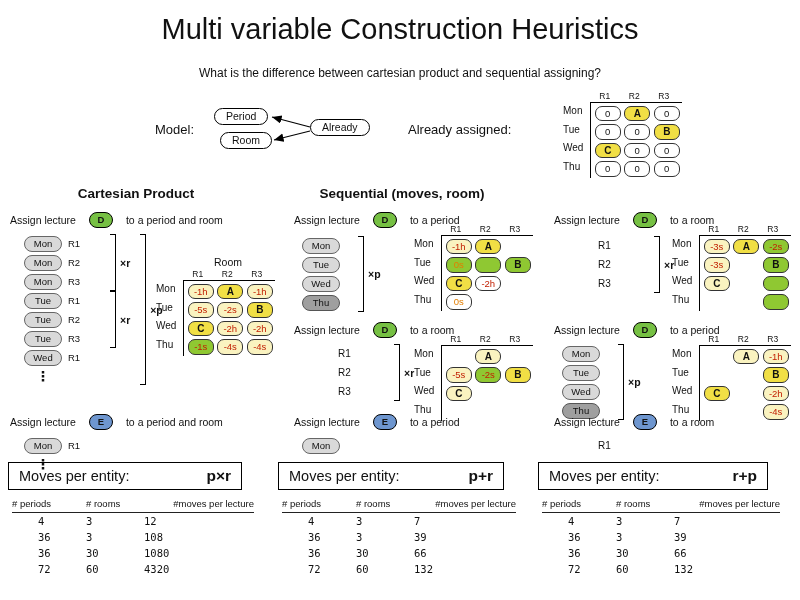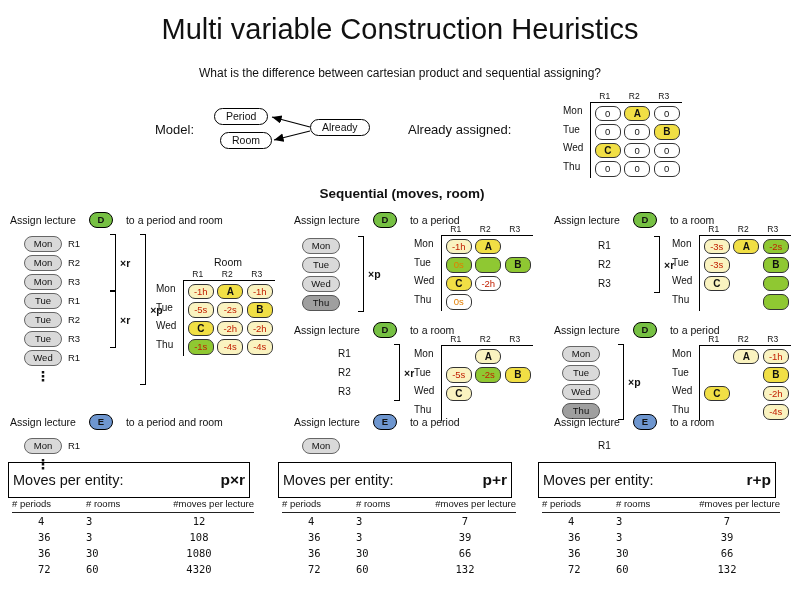--- a/index.html
+++ b/index.html
@@ -46,32 +46,32 @@
   .cells{border-left:1.2px solid #000;border-top:1.2px solid #000;padding:1px 0 0 2px}
   .crow{display:flex;height:18.5px;align-items:center}
   .cell{width:26px;height:15.5px;line-height:14px;text-align:center;font-size:9.5px;border:1px solid #333;border-radius:7px;margin:0 1.75px;background:#fff;overflow:hidden}
   .cell.hidden{visibility:hidden}
   .cell.bold{font-weight:bold;font-size:10px}
   .bg-yellow{background:#f1df45}
   .bg-pale{background:#faf3c0}
   .bg-green{background:#8fc832}
   .fg-red{color:#c11e00}
   .fg-orange{color:#e27d00}
-  .moves{position:absolute;top:276px;left:0;right:14px;height:36px;border:1.4px solid #000;display:flex;align-items:center;padding:0 4px;background:#fff}
+  .moves{position:absolute;top:276px;left:0;right:22px;height:28px;border:1.4px solid #000;display:flex;align-items:center;padding:0 10px;background:#fff}
   .mlabel{font-size:14.5px}
   .mformula{margin-left:auto;font-weight:bold;font-size:15.5px}
   .stats{position:absolute;top:312px;left:4px;right:10px}
   .stats-head{display:flex;align-items:baseline;font-size:9.5px;padding-bottom:3px;border-bottom:1px solid #222}
   .sh-periods{width:74px}
   .sh-rooms{width:58px}
   .sh-moves{flex:1;text-align:right}
   .stats-row{display:flex;font-family:"DejaVu Sans Mono","Liberation Mono",monospace;font-size:10.5px;line-height:16px}
   .sc-periods{width:74px;padding-left:26px}
   .sc-rooms{width:58px}
-  .sc-moves{flex:1;text-align:center}
+  .sc-moves{flex:1;text-align:left}
   
   #col0 .s0 .assign{left:2px;top:26px}
   #col0 .s0 .optwrap{left:16px;top:48px}
   #col0 .s0 .grid{left:148px;top:70px}
   #col0 .s1 .assign{left:2px;top:228px}
   #col0 .s1 .optwrap{left:16px;top:250px}
   #col1 .s0 .assign{left:16px;top:26px}
   #col1 .s0 .optwrap{left:24px;top:50px}
   #col1 .s0 .grid{left:136px;top:38px}
   #col1 .s1 .assign{left:16px;top:136px}
@@ -145,20 +145,21 @@
             <div class="cell">0</div>
             <div class="cell">0</div>
             <div class="cell">0</div>
           </div>
         </div>
       </div>
     </div>
   </div>
 
 <div id="col0" class="column">
+  <div class="colhdr">Cartesian Product</div>
   <div class="moves">
     <span class="mlabel">Moves per entity:</span>
     <span class="mformula">p×r</span>
   </div>
   <div class="stats">
       <div class="stats-head">
         <div class="sh-periods"># periods</div>
         <div class="sh-rooms"># rooms</div>
         <div class="sh-moves">#moves per lecture</div>
       </div>

